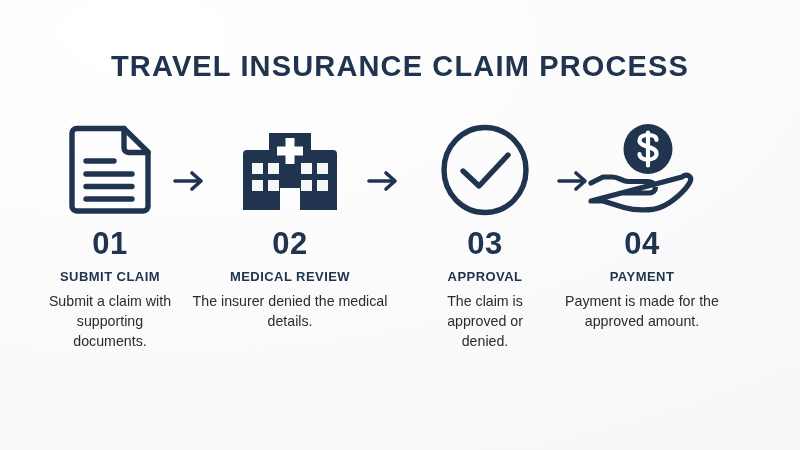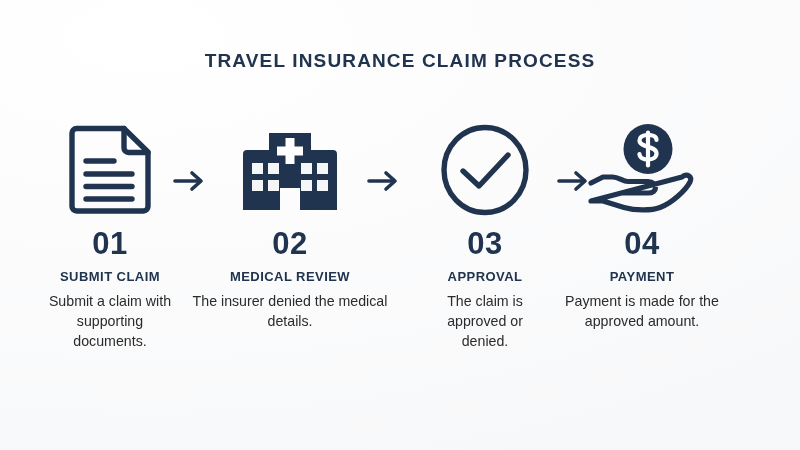--- a/index.html
+++ b/index.html
@@ -23,21 +23,21 @@
     background:
       radial-gradient(120% 100% at 18% 8%, #ffffff 0%, #fcfcfd 45%, #f7f8f9 100%);
   }
 
   .title {
     position: absolute;
     top: 50px;
     left: 0;
     width: 800px;
     text-align: center;
-    font-size: 19px;
+    font-size: 29px;
     font-weight: bold;
     letter-spacing: 1.15px;
     color: #20344f;
     white-space: nowrap;
   }
 
   
   .steps {
     position: absolute;
     top: 118px;

